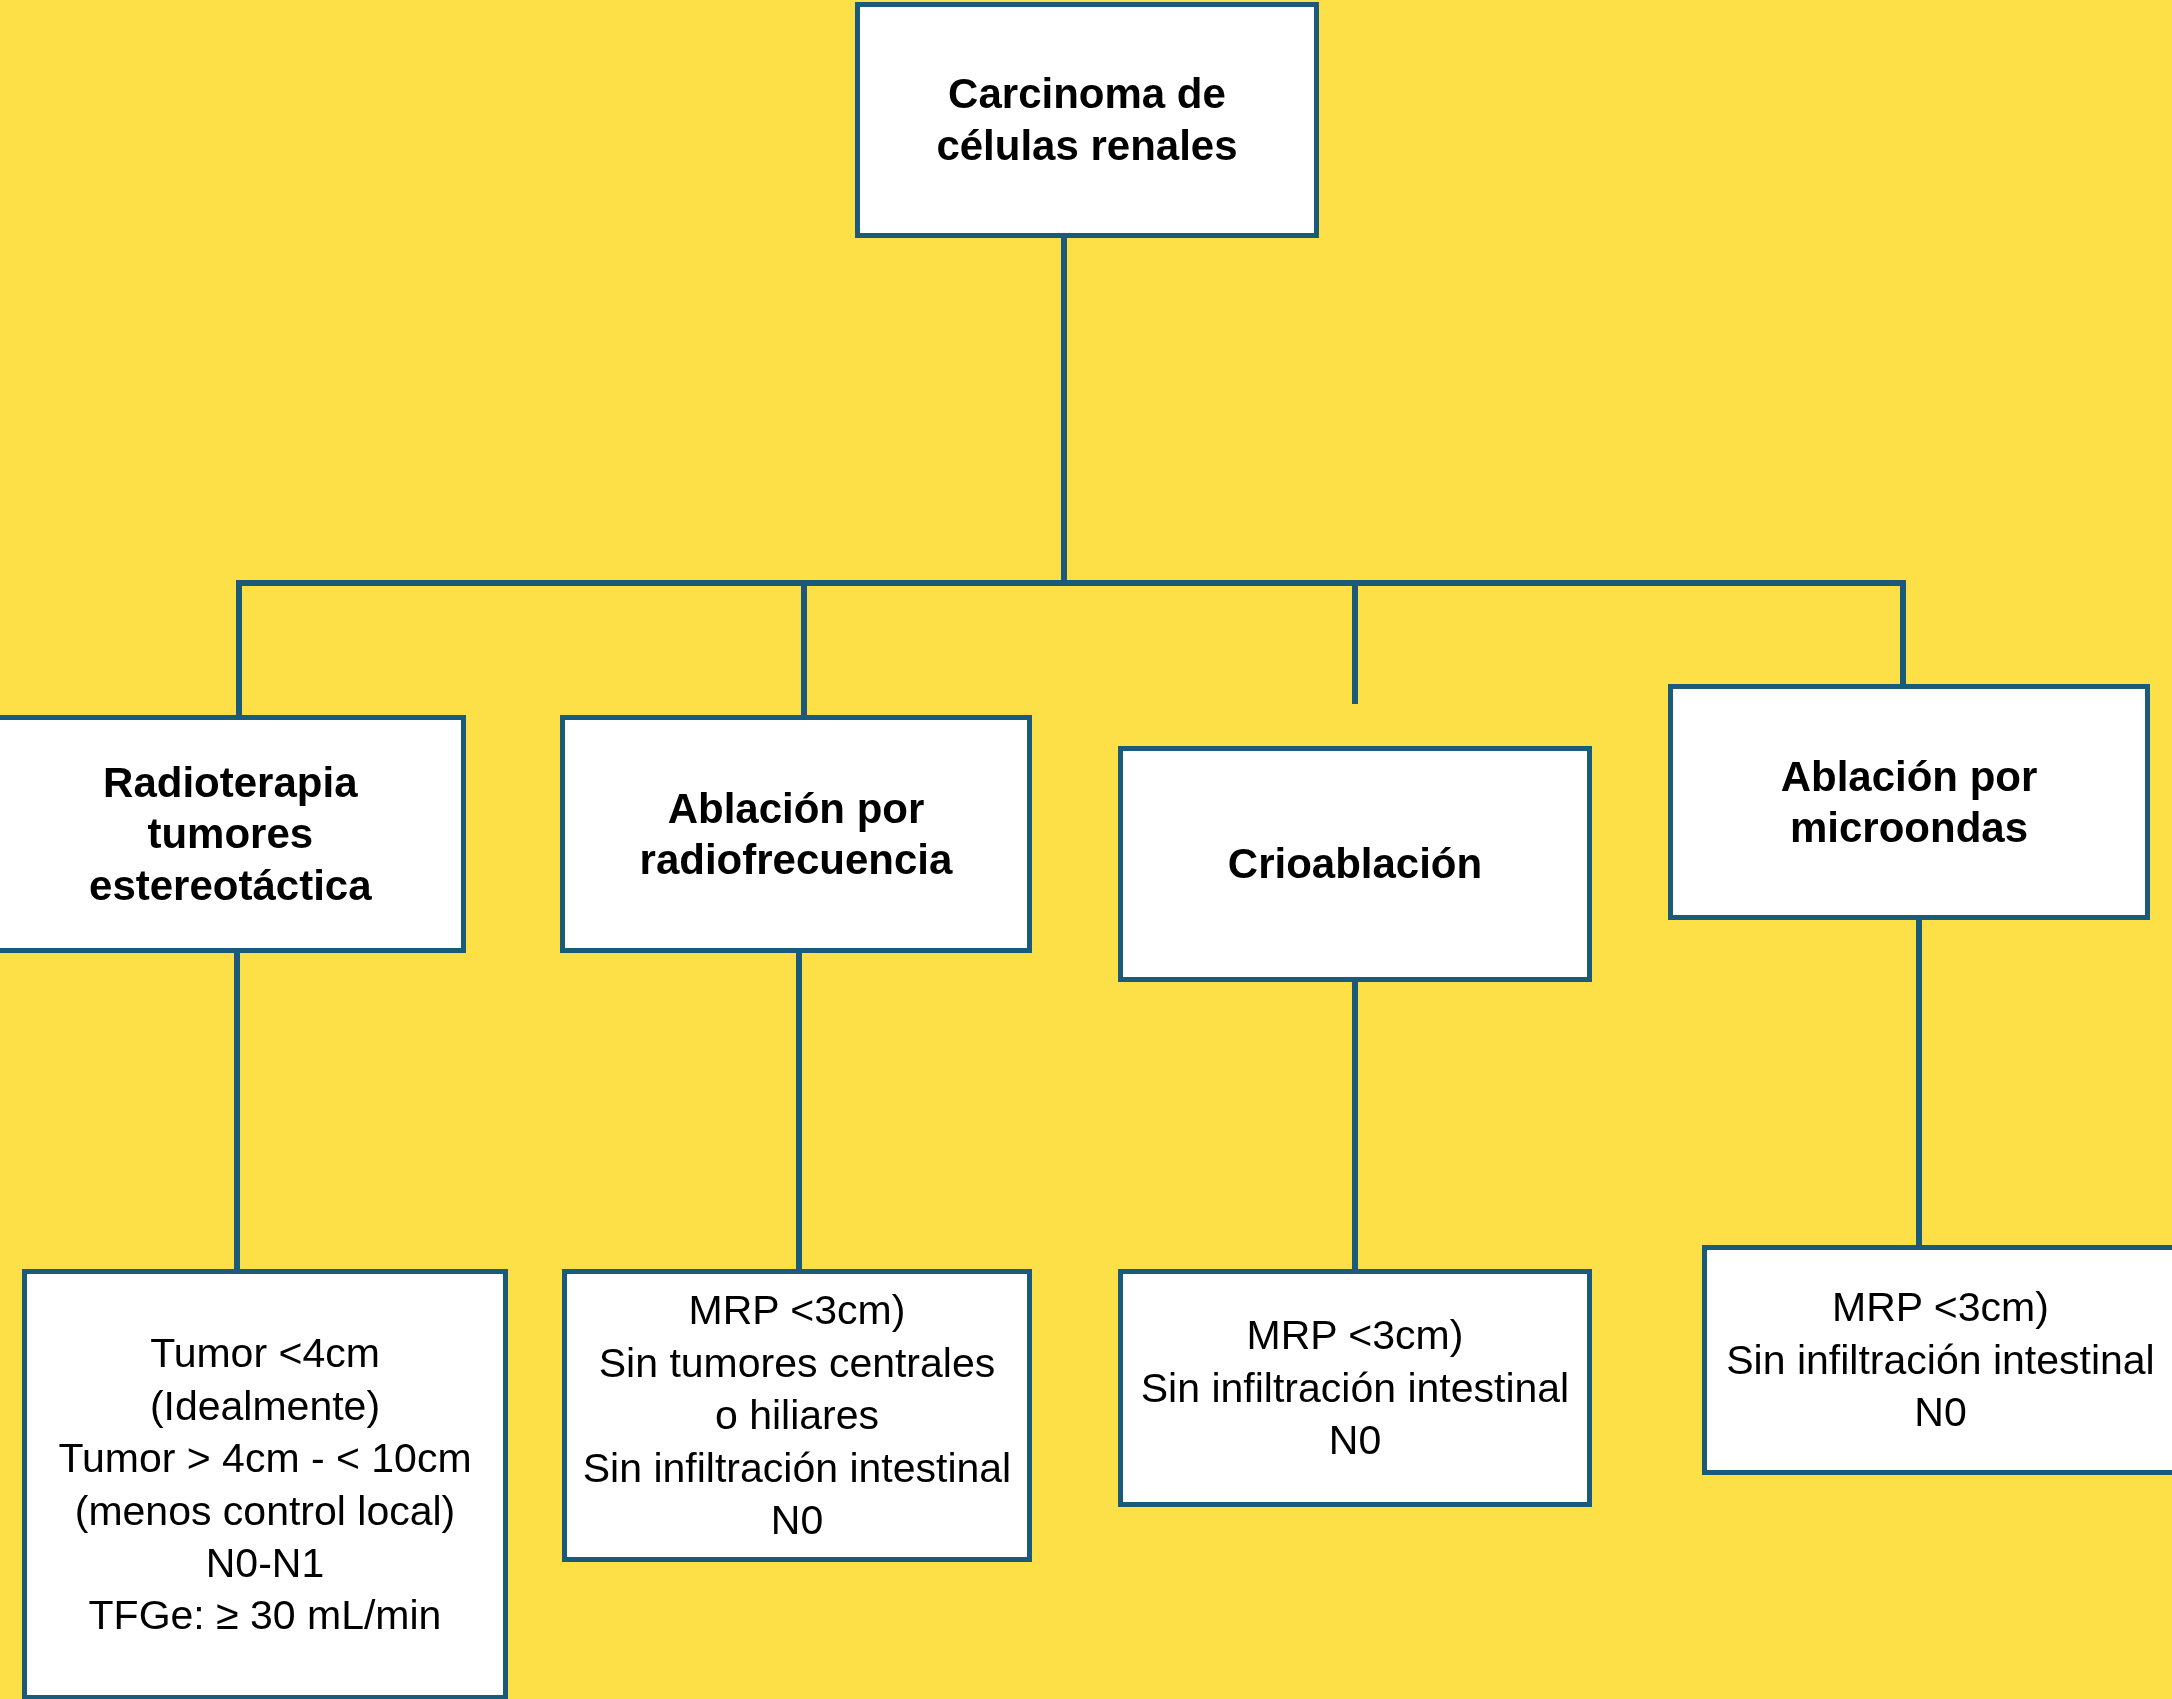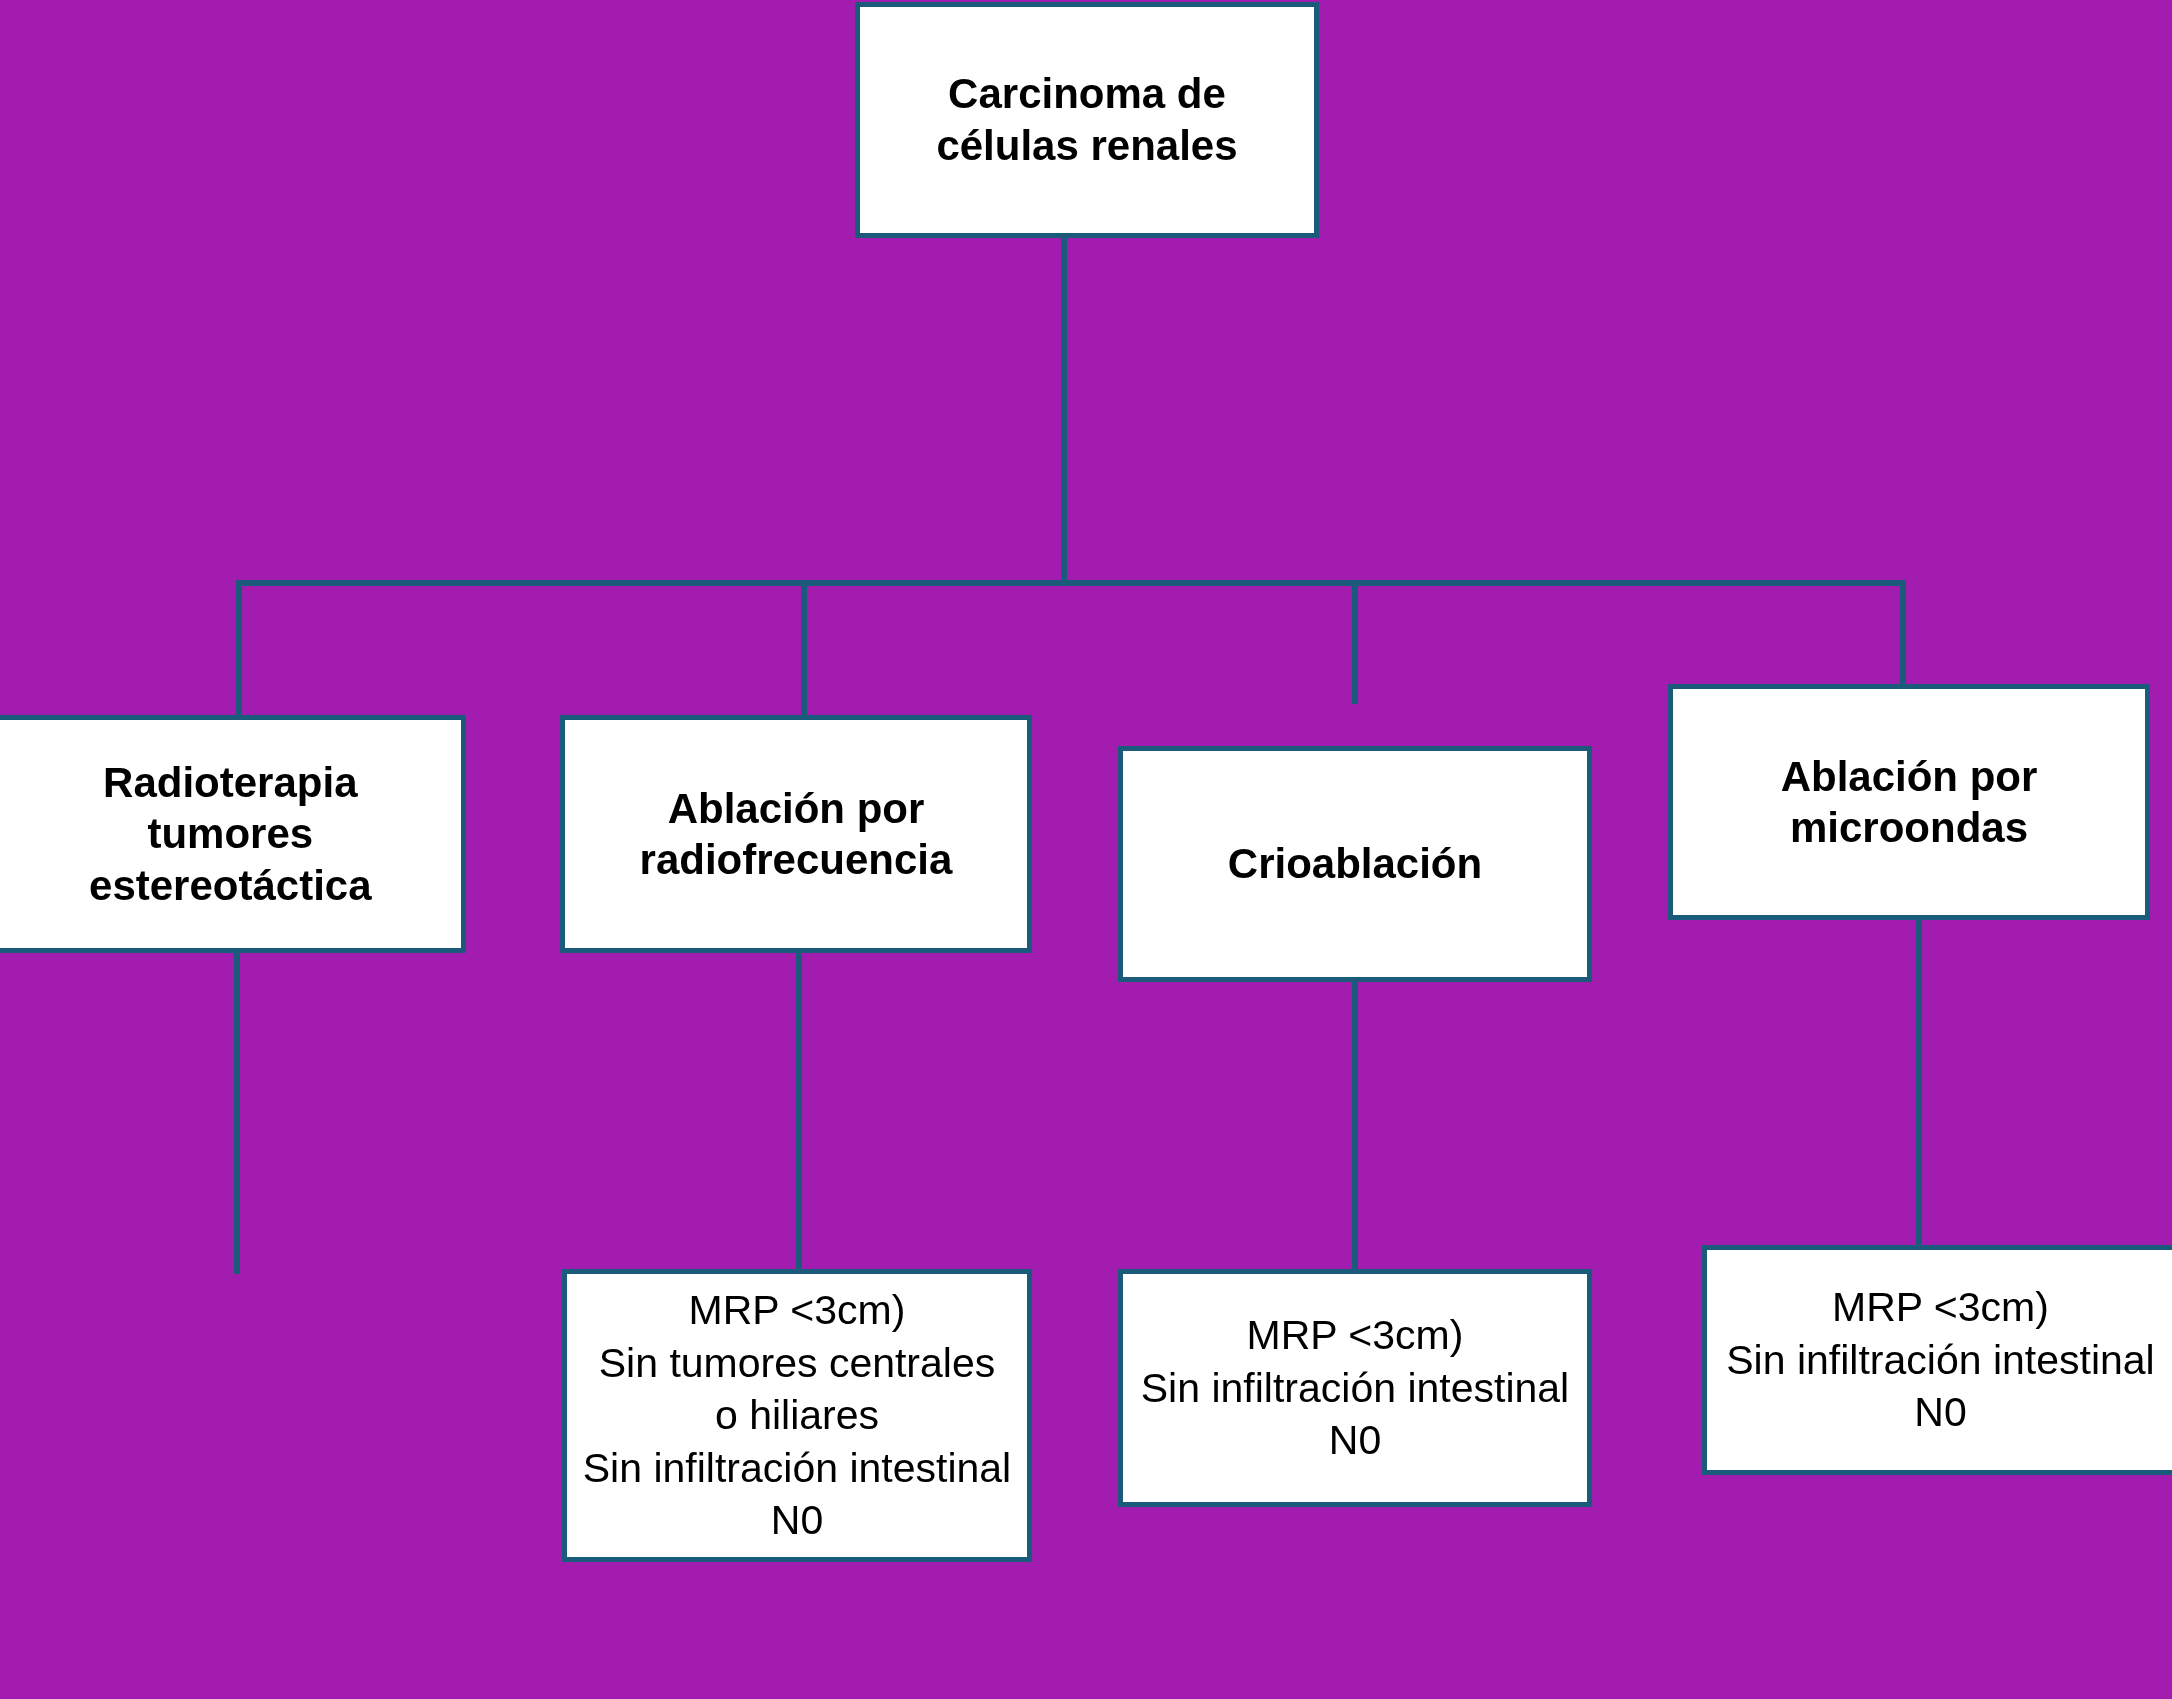--- a/index.html
+++ b/index.html
@@ -63,21 +63,21 @@
     text-align: center;
     white-space: nowrap;
     opacity: 0.13;
     z-index: 4;
     pointer-events: none;
   }
 </style>
 </head>
 <body>
 
-<div id="canvas" style="background: #a21caf; text-decoration: underline;">
+<div id="canvas" style="background: #fde047; text-decoration: underline;">
 
   <div class="node root" style="left: 855px; top: 1.6px; width: 464px; height: 236px; border-color: rgb(26, 90, 122); background: rgb(255, 255, 255); color: rgb(0, 0, 0);">
     <div class="txt">Carcinoma de
 células renales</div>
   </div>
 
   <div class="conn v" style="left: 1061px; top: 235px; height: 350px; background: rgb(26, 90, 122);"></div>
 
   <div class="conn h" style="left: 236px; top: 580px; width: 1670px; background: rgb(26, 90, 122);"></div>
 
@@ -104,20 +104,28 @@
   <div class="node level2" style="left: 1668px; top: 684px; width: 482px; height: 236px; border-color: rgb(26, 90, 122); background: rgb(255, 255, 255); color: rgb(0, 0, 0);">
     <div class="txt">Ablación por
 microondas</div>
   </div>
 
   <div class="conn v" style="left: 234px; top: 948px; height: 326px; background: rgb(26, 90, 122);"></div>
   <div class="conn v" style="left: 796px; top: 948px; height: 326px; background: rgb(26, 90, 122);"></div>
   <div class="conn v" style="left: 1352px; top: 933px; height: 340px; background: rgb(26, 90, 122);"></div>
   <div class="conn v" style="left: 1916px; top: 916px; height: 334px; background: rgb(26, 90, 122);"></div>
 
+  <div class="node leaf" style="left: 22px; top: 1269px; width: 486px; height: 431px; border-color: rgb(26, 90, 122); background: rgb(255, 255, 255); color: rgb(0, 0, 0);">
+    <div class="txt">Tumor &lt;4cm
+(Idealmente)
+Tumor &gt; 4cm - &lt; 10cm
+(menos control local)
+N0-N1
+TFGe: ≥ 30 mL/min</div>
+  </div>
 
   <div class="node leaf" style="left: 562px; top: 1269px; width: 470px; height: 293px; border-color: rgb(26, 90, 122); background: rgb(255, 255, 255); color: rgb(0, 0, 0);">
     <div class="txt">MRP &lt;3cm)
 Sin tumores centrales
 o hiliares
 Sin infiltración intestinal
 N0</div>
   </div>
 
   <div class="ghost-line" style="left:562px; top:1267px; width:470px; height:24.4px; overflow:hidden;">TMR (tamaño)</div>

